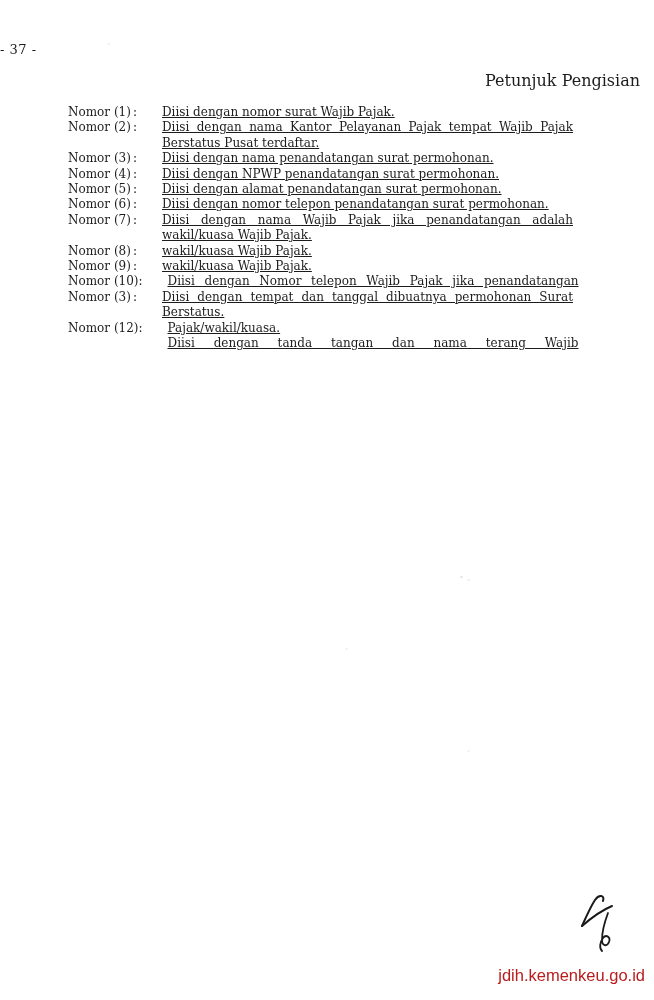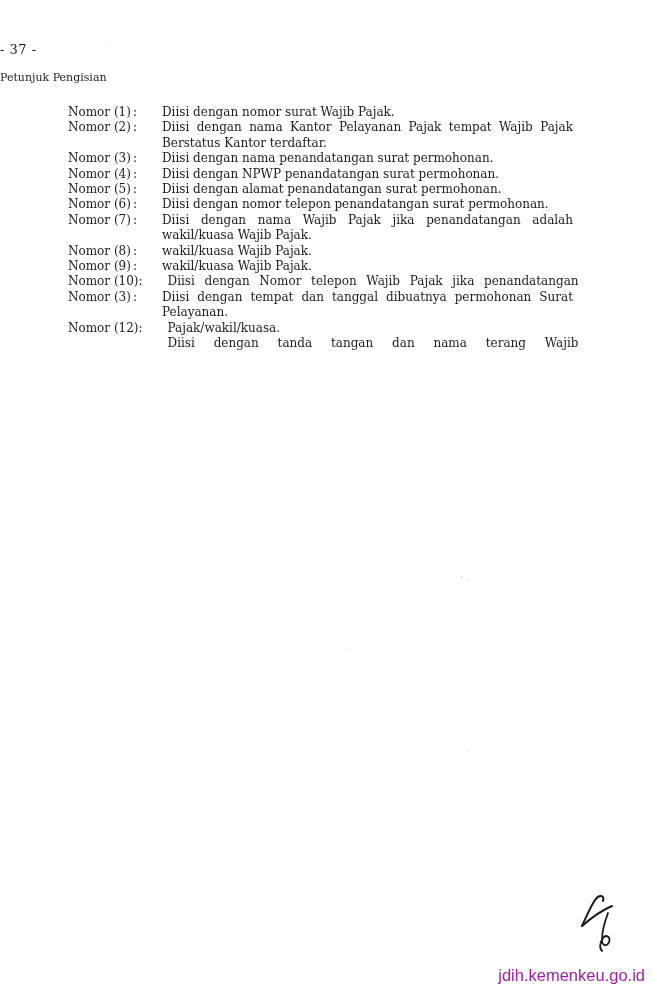--- a/index.html
+++ b/index.html
@@ -10,30 +10,30 @@
     font-family: "DejaVu Serif", "Liberation Serif", serif;
     color: #1c1c1c;
     overflow: hidden;
   }
   .page-number {
     position: absolute; top: 42px; left: 0; width: 640px;
     text-align: left; font-size: 13px; letter-spacing: 0.5px;
   }
   .page-title {
     position: absolute; top: 71px; left: 0; width: 640px;
-    text-align: left; font-size: 11px;
+    text-align: right; font-size: 16px;
   }
   .instructions {
     position: absolute; top: 105px; left: 68px; width: 505px;
     font-size: 12px; line-height: 15.4px;
   }
   .row { display: flex; align-items: flex-start; }
   .row-label { flex: 0 0 65px; white-space: nowrap; }
   .row-colon { flex: 0 0 29px; }
-  .row-desc  { width: 411px; }
+  .row-desc  { width: 411px; text-decoration: underline; }
   .line { width: 411px; }
   .line.j { text-align: justify; text-align-last: justify; }
   .speck { position: absolute; width: 3px; height: 2px; background: rgba(60,60,60,0.14); border-radius: 50%; }
   .signature {
     position: absolute; left: 578px; top: 893px; width: 46px; height: 60px;
   }
   .watermark {
     position: absolute; top: 966px; right: 9px;
     font-family: "Liberation Sans", sans-serif;
     font-size: 16.5px; font-weight: 400;
@@ -53,21 +53,21 @@
     <div class="row-desc">
       <div class="line">Diisi dengan nomor surat Wajib Pajak.</div>
     </div>
   </div>
 
   <div class="row">
     <span class="row-label">Nomor (2)</span>
     <span class="row-colon">:</span>
     <div class="row-desc">
       <div class="line j">Diisi dengan nama Kantor Pelayanan Pajak tempat Wajib Pajak</div>
-      <div class="line">Berstatus Kantor terdaftar.</div>
+      <div class="line">Berstatus Pusat terdaftar.</div>
     </div>
   </div>
 
   <div class="row">
     <span class="row-label">Nomor (3)</span>
     <span class="row-colon">:</span>
     <div class="row-desc">
       <div class="line">Diisi dengan nama penandatangan surat permohonan.</div>
     </div>
   </div>
@@ -127,21 +127,21 @@
     <div class="row-desc">
       <div class="line j">Diisi dengan Nomor telepon Wajib Pajak jika penandatangan</div>
     </div>
   </div>
 
   <div class="row">
     <span class="row-label">Nomor (3)</span>
     <span class="row-colon">:</span>
     <div class="row-desc">
       <div class="line j">Diisi dengan tempat dan tanggal dibuatnya permohonan Surat</div>
-      <div class="line">Pelayanan.</div>
+      <div class="line">Berstatus.</div>
     </div>
   </div>
 
   <div class="row">
     <span class="row-label">Nomor (12)</span>
     <span class="row-colon">:</span>
     <div class="row-desc">
       <div class="line">Pajak/wakil/kuasa.</div>
       <div class="line j">Diisi dengan tanda tangan dan nama terang Wajib</div>
     </div>
@@ -154,13 +154,13 @@
 <div class="speck" style="left:345px; top:648px; opacity:.5;"></div>
 <div class="speck" style="left:467px; top:750px; opacity:.5;"></div>
 <div class="speck" style="left:107px; top:43px; opacity:.5;"></div>
 
 <svg class="signature" viewBox="0 0 46 60" fill="none" xmlns="http://www.w3.org/2000/svg">
   <path d="M25 8 C27 2 21 1 17 7 C13 13 8 24 4 33" stroke="#1a1a1a" stroke-width="2" stroke-linecap="round"></path>
   <path d="M4 33 C12 26 22 18 34 13" stroke="#1a1a1a" stroke-width="2" stroke-linecap="round"></path>
   <path d="M30 20 C27 28 24 40 24 47 C24 53 29 54 31 49 C33 44 28 41 25 45 C22 49 21 55 24 58" stroke="#1a1a1a" stroke-width="1.8" stroke-linecap="round"></path>
 </svg>
 
-<div class="watermark" style="color: #a21caf;">jdih.kemenkeu.go.id</div>
+<div class="watermark" style="color: #b91c1c;">jdih.kemenkeu.go.id</div>
 
 </body></html>

